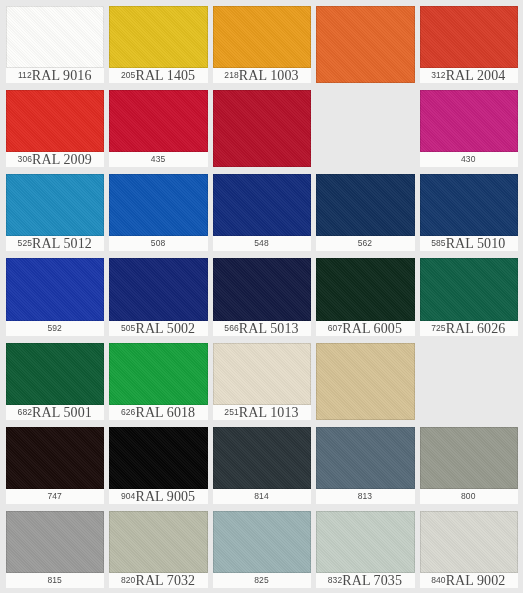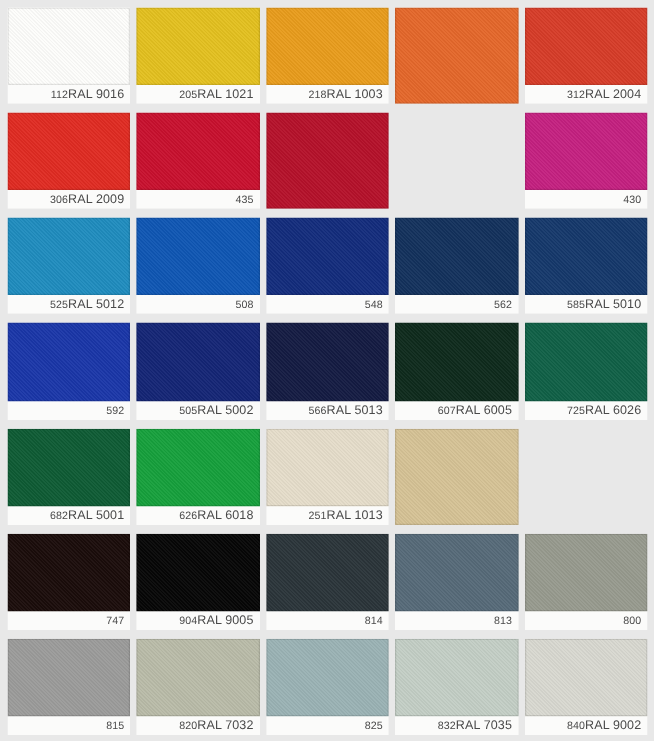--- a/index.html
+++ b/index.html
@@ -50,55 +50,56 @@
         rgba(0,0,0,0.035) 2px);
     box-shadow: inset 0 0 0 1px rgba(0,0,0,0.10);
   }
 
   .swatch-label {
     flex: 0 0 15px;
     height: 15px;
     background: #fbfbfa;
     display: flex;
     align-items: center;
-    justify-content: flex-end;
+    justify-content: center;
     padding: 0 5px 0 4px;
     font-size: 8.5px;
     line-height: 15px;
     color: #4a4a4a;
     letter-spacing: 0.1px;
     white-space: nowrap;
   }
 
   .swatch-code {
     font-size: 8.5px;
     color: #4a4a4a;
   }
 
   .swatch-ral {
-    font-size: 10px;
+    font-size: 14px;
     color: #4a4a4a;
+    font-family: Liberation Serif, serif;
   }
 </style>
 </head>
 <body>
 
 <div id="swatch-grid">
     <div class="swatch-card">
       <div class="swatch-color" style="background-color: rgb(253, 253, 251);"></div>
       <div class="swatch-label">
         <span class="swatch-code">112</span>
         <span class="swatch-ral">RAL 9016</span>
       </div>
     </div>
     <div class="swatch-card">
       <div class="swatch-color" style="background-color: rgb(227, 192, 31);"></div>
       <div class="swatch-label">
         <span class="swatch-code">205</span>
-        <span class="swatch-ral">RAL 1021</span>
+        <span class="swatch-ral">RAL 1405</span>
       </div>
     </div>
     <div class="swatch-card">
       <div class="swatch-color" style="background-color: rgb(232, 156, 28);"></div>
       <div class="swatch-label">
         <span class="swatch-code">218</span>
         <span class="swatch-ral">RAL 1003</span>
       </div>
     </div>
     <div class="swatch-card">

